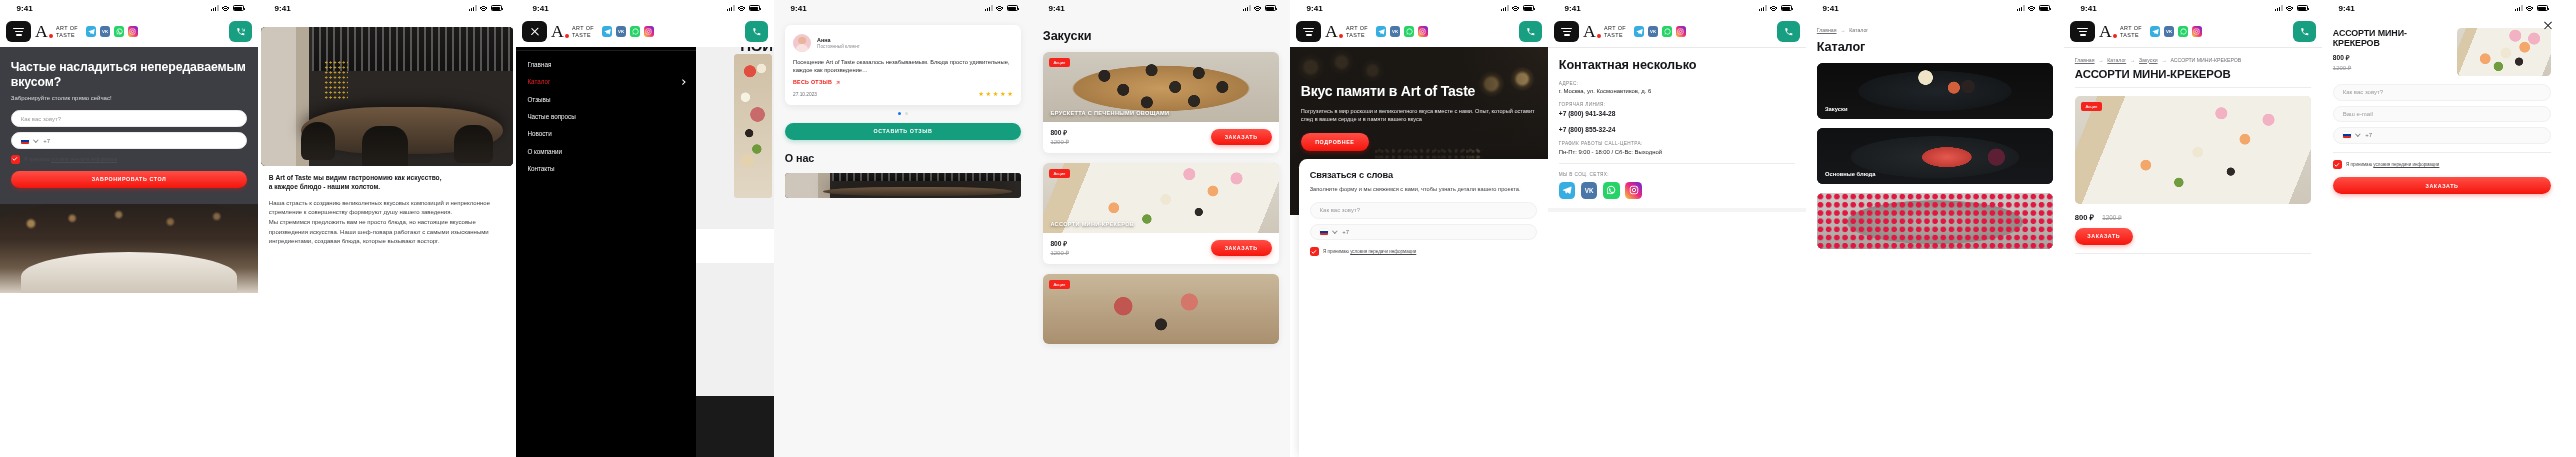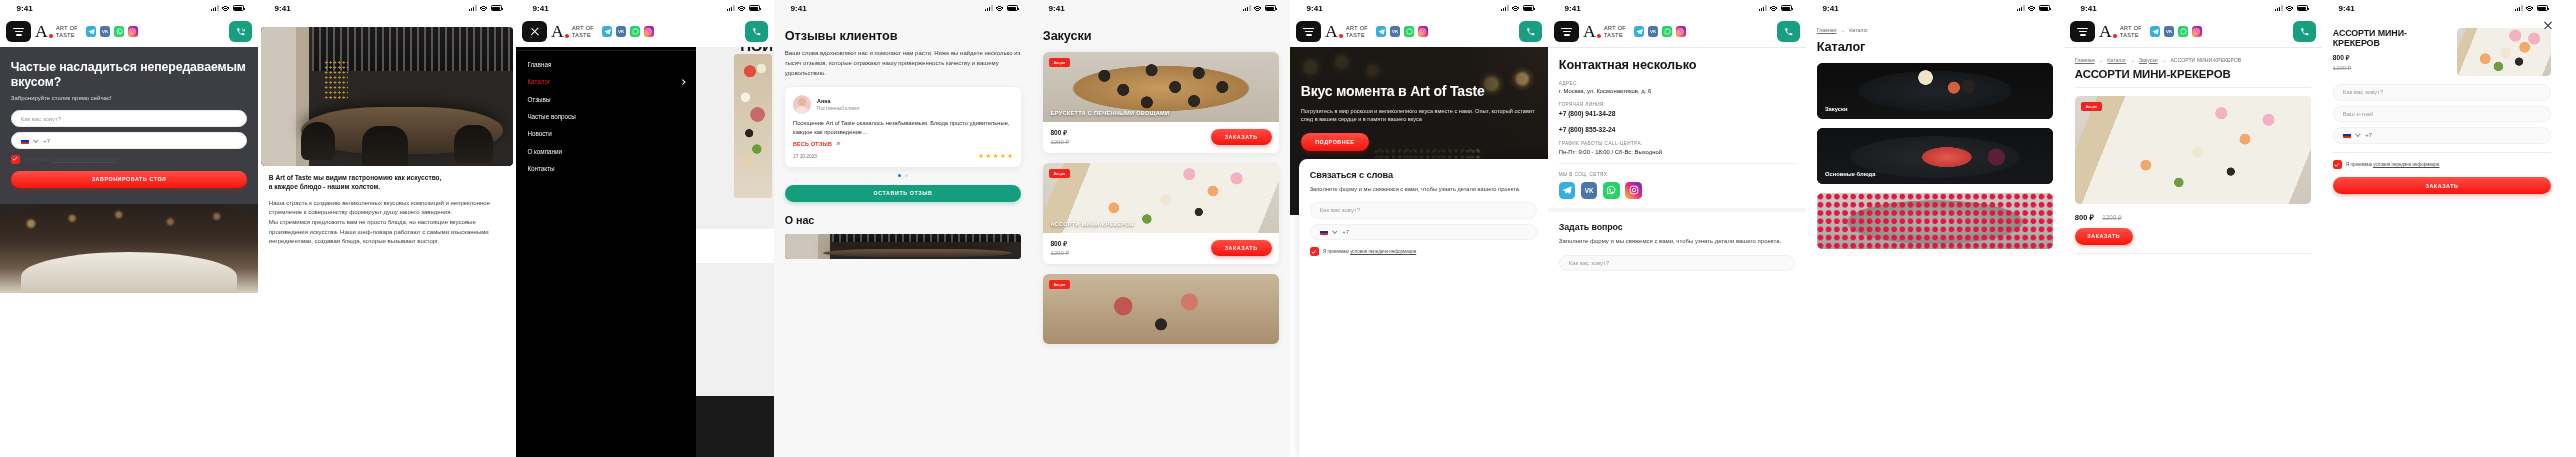--- a/index.html
+++ b/index.html
@@ -565,24 +565,20 @@
             <i></i>
             <i></i>
             <i></i>
           </span>
         <span class="wifi"></span>
         <span class="batt">
             <i></i>
           </span>
       </span>
     </div>
-    <div class="sec" style="margin-top:12.7px">
-      <div class="h1">Отзывы клиентов</div>
-      <div class="p" style="margin-top:5.7px">Ваши слова вдохновляют нас и помогают нам расти. Ниже вы найдете несколько из тысяч отзывов, которые отражают нашу приверженность качеству и вашему удовольствию.</div>
-    </div>
     <div class="sec" style="margin-top:8.9px">
       <div class="rev-card">
         <div class="rev-head">
           <div class="avatar"></div>
           <div>
             <div class="rev-name">Анна</div>
             <div class="rev-role">Постоянный клиент</div>
           </div>
         </div>
         <div class="rev-txt">Посещение Art of Taste оказалось незабываемым. Блюда просто удивительные, каждое как произведение…</div>
@@ -730,21 +726,21 @@
             <path fill="#fff" d="M6.6 10.8a15 15 0 0 0 6.6 6.6l2.2-2.2c.3-.3.7-.4 1-.2 1.2.4 2.4.6 3.6.6.6 0 1 .4 1 1V20c0 .6-.4 1-1 1A17 17 0 0 1 3 4c0-.6.4-1 1-1h3.5c.6 0 1 .4 1 1 0 1.3.2 2.5.6 3.6.1.3 0 .7-.2 1l-2.3 2.2z"></path>
           </svg>
         </div>
     </div>
 
     <div class="p6-hero">
       <div class="ph-lamps"></div>
       <div class="p6-neon"></div>
       <div class="p6-scrim"></div>
       <div class="p6-in">
-        <div class="h1">Вкус момента в Art of Taste</div>
+        <div class="h1">Вкус памяти в Art of Taste</div>
         <div class="p">Погрузитесь в мир роскоши и великолепного вкуса вместе с нами. Опыт, который оставит след в вашем сердце и в памяти вашего вкуса</div>
         <div class="btn red p6-btn">ПОДРОБНЕЕ</div>
       </div>
     </div>
 
     <div class="p6-card">
       <div class="h2">Связаться с слова</div>
       <div class="p">Заполните форму и мы свяжемся с вами, чтобы узнать детали вашего проекта.</div>
       <div class="p6-fields">
         <div class="inp grey">Как вас зовут?</div>
@@ -856,25 +852,20 @@
         <a class="soc ig">
             <svg width="10" height="10" viewBox="0 0 24 24">
               <rect x="3" y="3" width="18" height="18" rx="5" fill="none" stroke="#fff" stroke-width="2.2"></rect>
               <circle cx="12" cy="12" r="4" fill="none" stroke="#fff" stroke-width="2.2"></circle>
               <circle cx="17.3" cy="6.7" r="1.3" fill="#fff"></circle>
             </svg>
           </a>
       </div>
     </div>
     <div style="height:4.4px;background:#f4f4f4;margin-top:8.9px"></div>
-    <div class="sec" style="margin-top:10px">
-      <div class="h2" style="font-size:8.9px">Задать вопрос</div>
-      <div class="p" style="margin-top:5px">Заполните форму и мы свяжемся с вами, чтобы узнать детали вашего проекта.</div>
-      <div class="inp grey" style="margin-top:8.2px">Как вас зовут?</div>
-    </div>
   </div>
 
   <div class="panel">
     <div class="statusbar">
       <span class="sb-time">9:41</span>
       <span class="sb-right">
         <span class="sig">
             <i></i>
             <i></i>
             <i></i>

